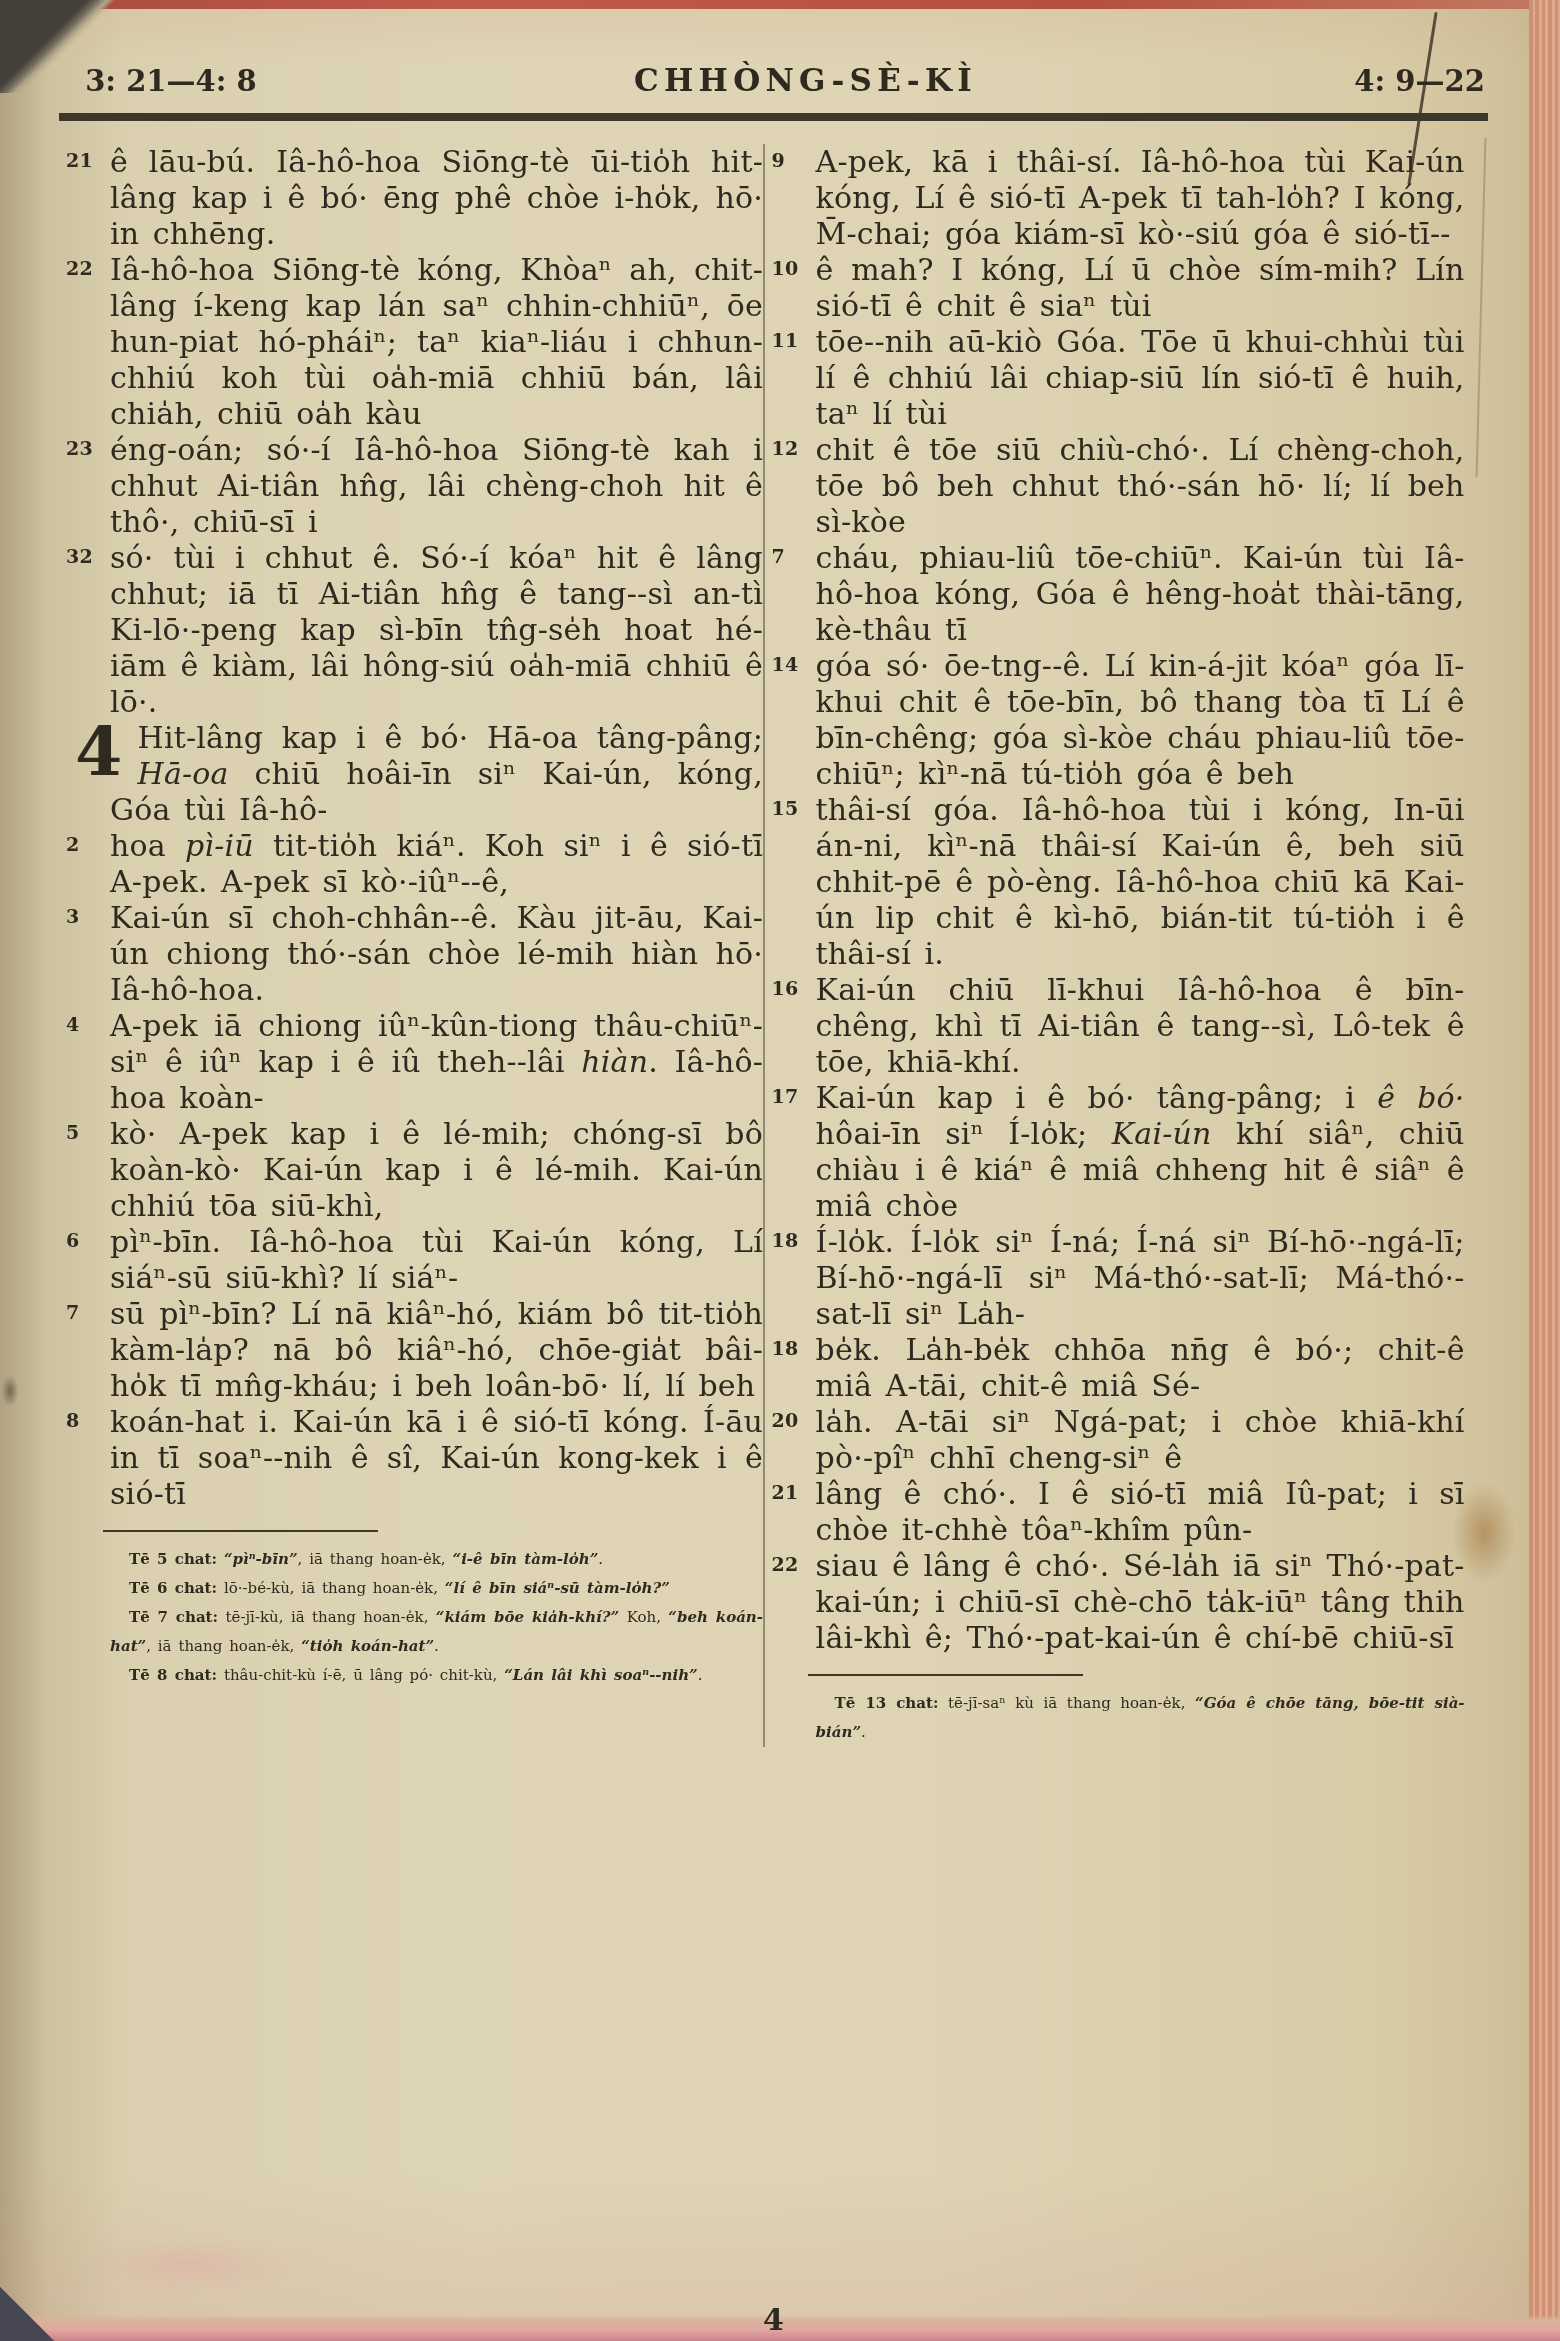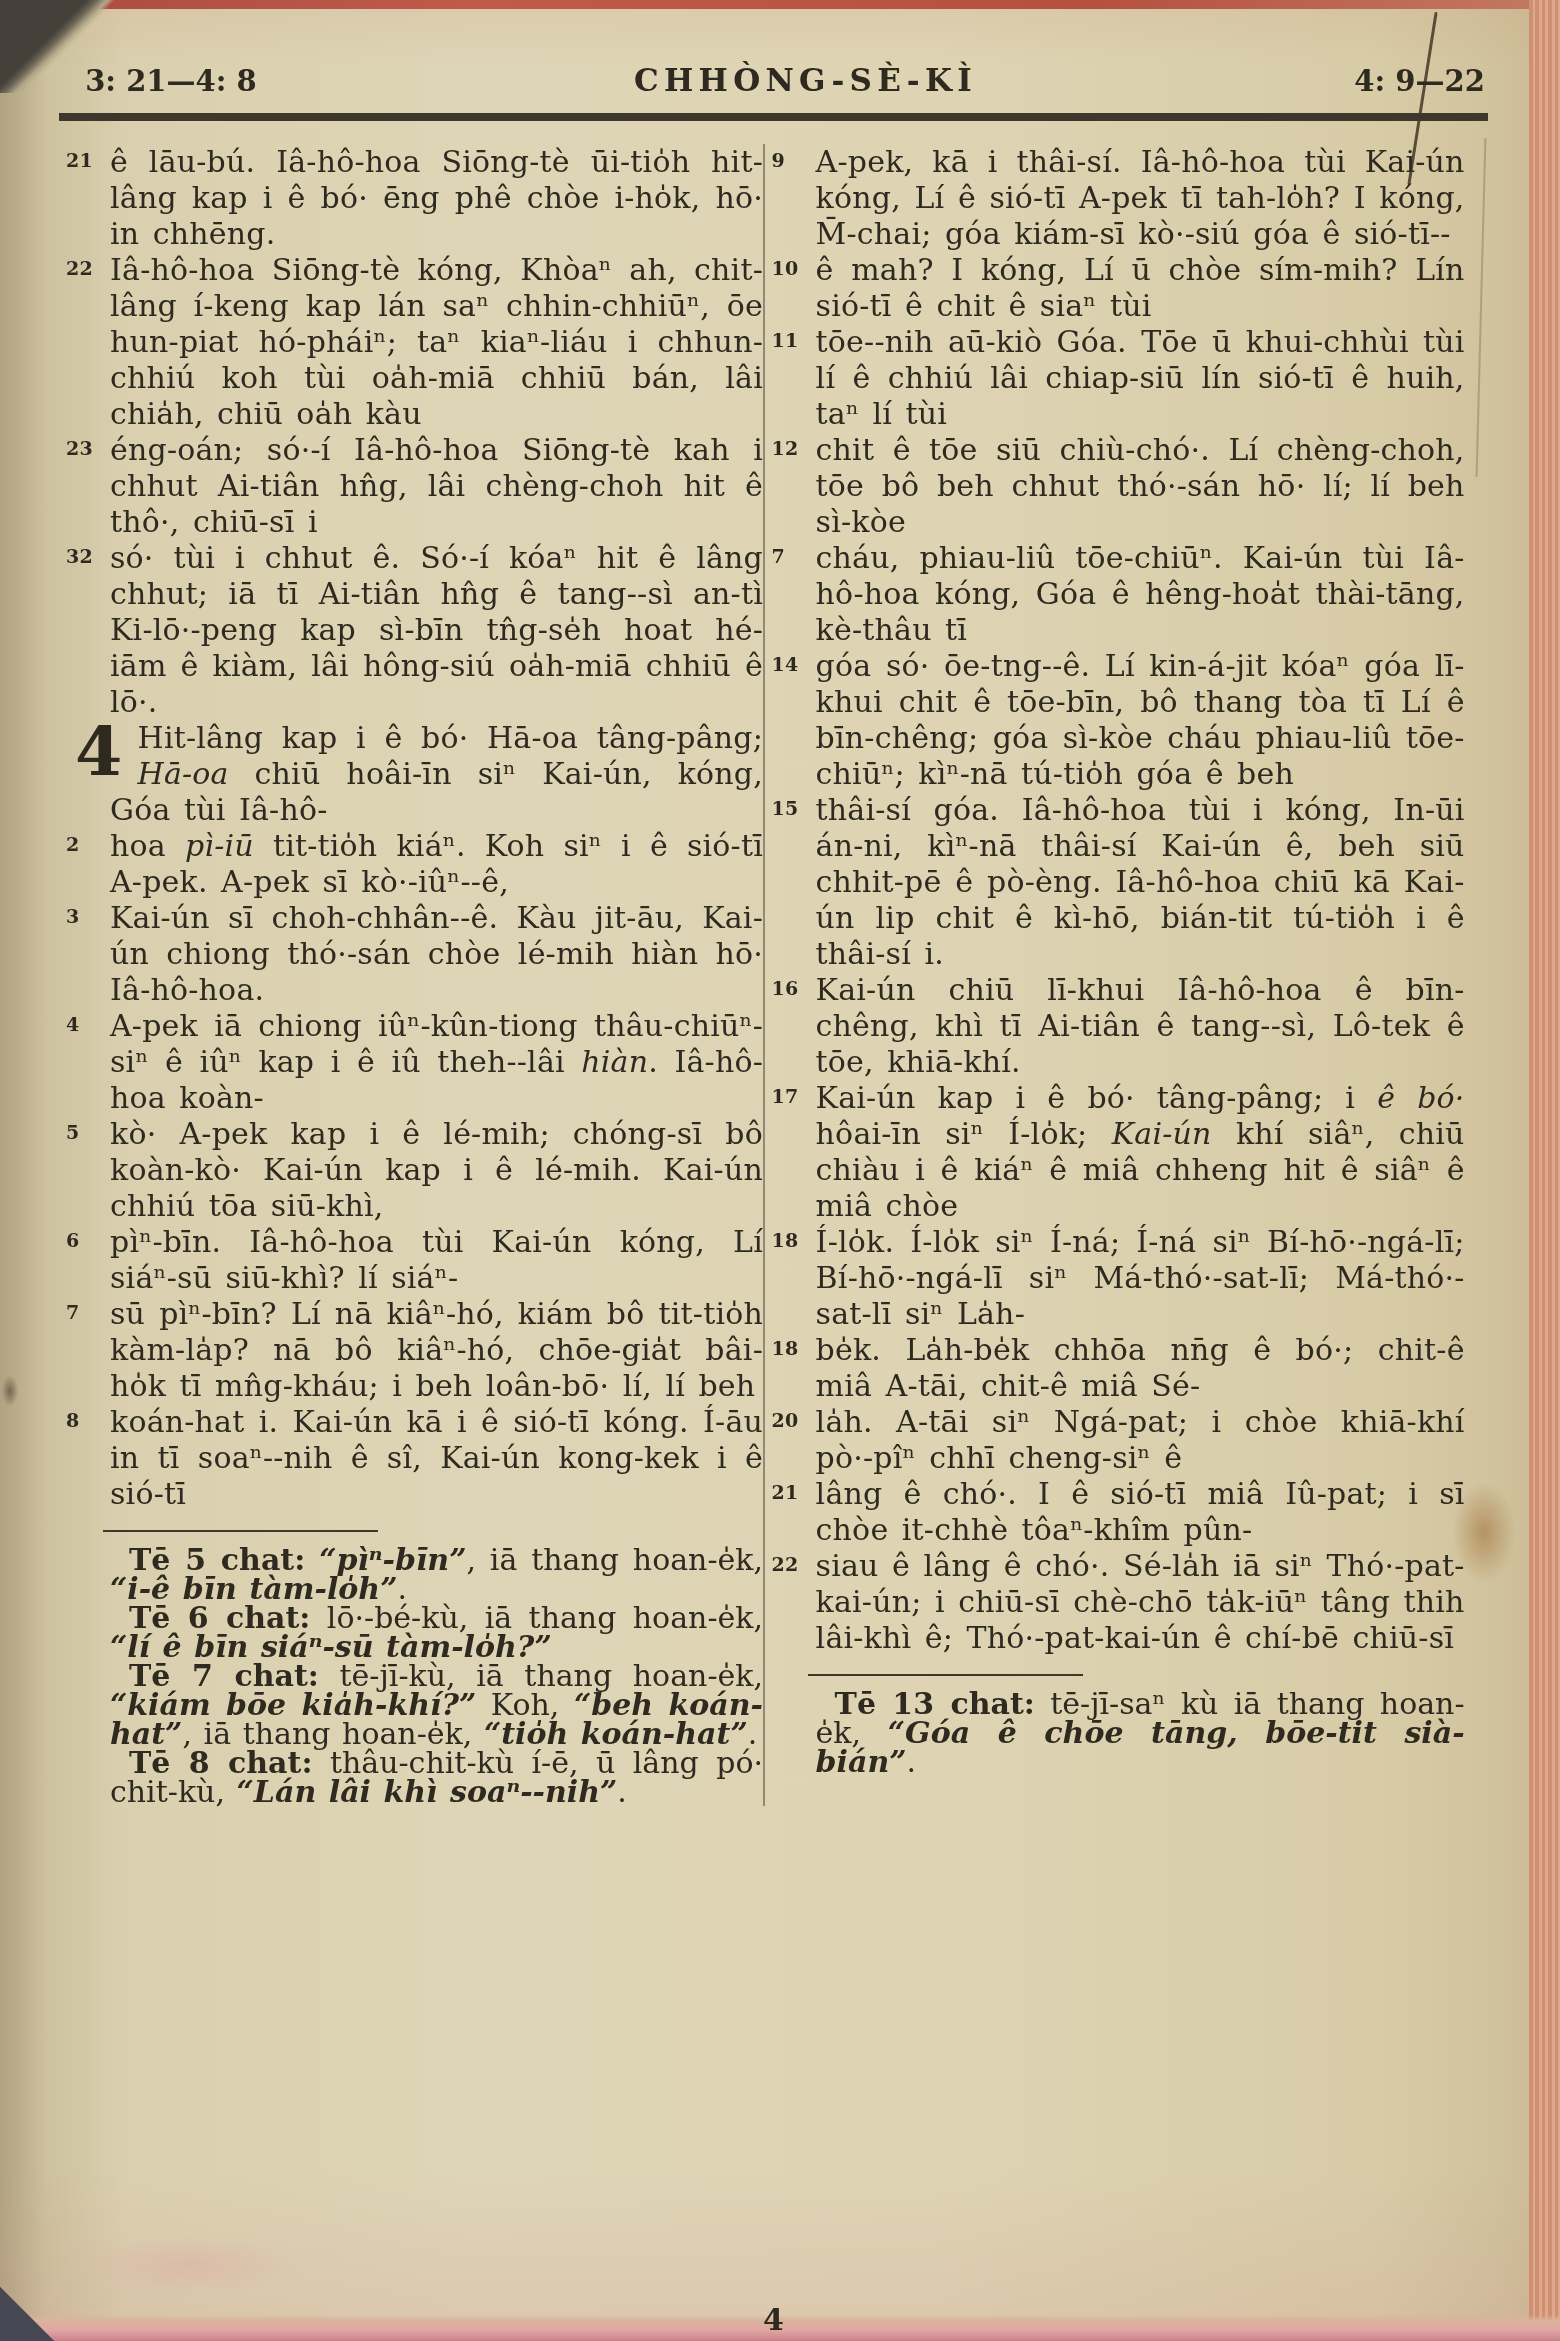--- a/index.html
+++ b/index.html
@@ -59,21 +59,21 @@
 
   .col{padding-left:51px;}
   .verse{position:relative;text-align:justify;font-size:30px;line-height:36px;
     word-spacing:3.7px;letter-spacing:0.2px;}
   .vnum{position:absolute;left:-44px;top:-2.1px;font-size:19px;font-weight:bold;}
   .chapnum{float:left;font-size:68px;line-height:54px;font-weight:bold;
     margin:4.2px 15px 0 -35px;}
   .vtext i{}
 
   .fn-rule{width:275px;border-top:2.6px solid var(--rule);margin:18px 0 12.7px -7.4px;}
-  .footnote{font-size:30px;line-height:29px;text-align:justify;text-indent:19px;
+  .footnote{font-size:15px;line-height:29px;text-align:justify;text-indent:19px;
     margin:0;word-spacing:2.1px;}
   .footnote b{font-weight:bold;}
   .footnote i{font-style:italic;font-weight:bold;}
 
   .pageno{position:absolute;top:2240px;left:0;width:1429px;text-align:center;
     font-size:30px;font-weight:bold;}
 </style>
 </head>
 <body>
 

